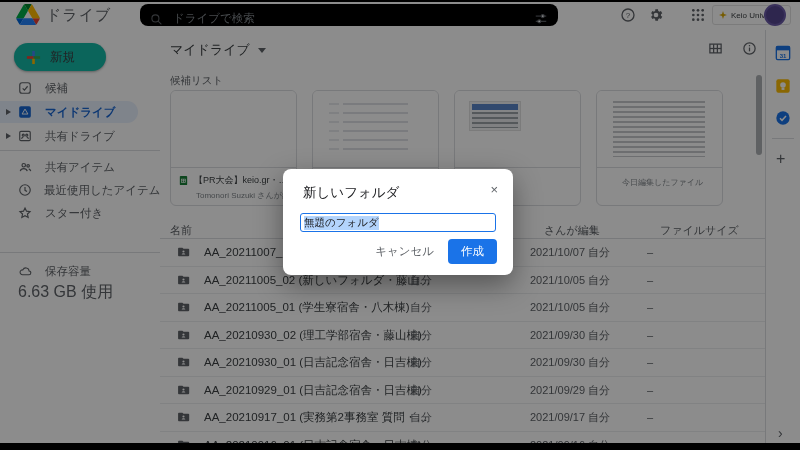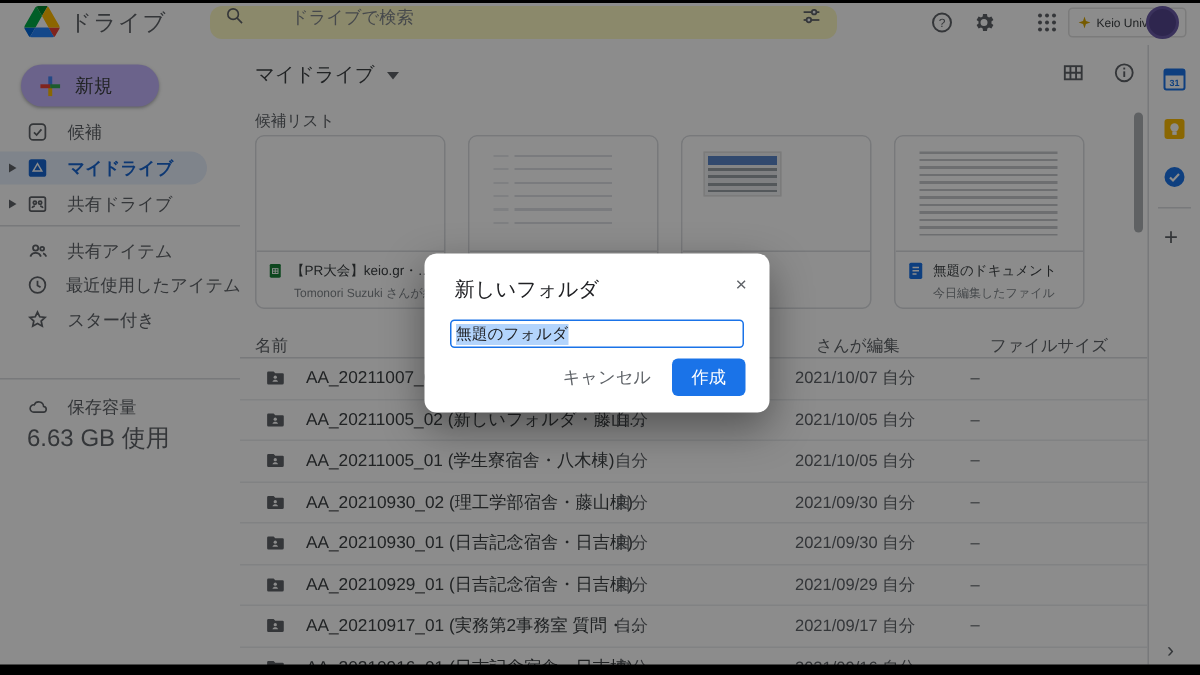--- a/index.html
+++ b/index.html
@@ -5,30 +5,30 @@
   * { margin:0; padding:0; box-sizing:border-box; }
   html,body { width:800px; height:450px; overflow:hidden; background:#000;
     font-family:"Liberation Sans","DejaVu Sans",sans-serif; }
   .screen { position:absolute; top:0; left:0; width:800px; height:450px; background:#fff; overflow:hidden; }
 
   
   .topbar { position:absolute; top:0; left:0; width:800px; height:30px; background:#fff; }
   .topedge { position:absolute; top:0; left:0; width:800px; height:2px; background:#000; z-index:70; }
   .logo { position:absolute; left:16px; top:4px; width:24px; height:21px; }
   .appname { position:absolute; left:46px; top:6px; font-size:15px; color:#5f6368; letter-spacing:1px; }
-  .search { position:absolute; left:140px; top:4px; width:418px; height:22px; background:#fef9c3; border-radius:8px; display:flex; align-items:flex-start; padding:0 10px;gap:21px; }
+  .search { position:absolute; left:140px; top:4px; width:418px; height:22px; background:#000000; border-radius:8px; display:flex; align-items:flex-end; padding:0 10px; }
   .search .ph { font-size:11.5px; color:#80868b; margin-left:10px; flex:1; }
   .tb-ic { position:absolute; top:7px; width:16px; height:16px; }
   .badge { position:absolute; left:712px; top:5px; height:20px; background:#fff; border:1px solid #e0e0e0; border-radius:3px; display:flex; align-items:center; padding:0 6px; gap:4px; }
   .badge span { font-size:8px; color:#3c4043; white-space:nowrap; }
   .avatar { position:absolute; left:764px; top:4px; width:22px; height:22px; border-radius:50%; background:#55468f; border:2px solid #6a5aa8; }
 
   
   .sidebar { position:absolute; top:30px; left:0; width:160px; height:413px; background:#fff; }
-  .newbtn { position:absolute; left:14px; top:13px; width:92px; height:28px; background:#c4b5fd; border-radius:14px;
+  .newbtn { position:absolute; left:14px; top:13px; width:92px; height:28px; background:#14b8a6; border-radius:14px;
     box-shadow:0 1px 2px rgba(60,64,67,.3),0 1px 3px rgba(60,64,67,.15); display:flex; align-items:center; padding-left:12px; gap:9px; }
   .newbtn span { font-size:12.5px; color:#3c4043; }
   .navitem { position:absolute; left:0; width:160px; height:22px; display:flex; align-items:center;font-family:Liberation Serif, serif; }
   .navitem .ic { margin-left:18px; width:15px; display:flex; }
   .navitem .lb { margin-left:12px; font-size:11.5px; color:#5f6368; white-space:nowrap; }
   .navitem.active { width:138px; background:#e8f0fe; border-radius:0 16px 16px 0; }
   .navitem.active .lb { color:#1967d2; font-weight:bold; }
   .tw { position:absolute; left:6px; width:0; height:0; border-top:3.5px solid transparent; border-bottom:3.5px solid transparent; border-left:5px solid #5f6368; }
   .sdiv { position:absolute; left:0; width:160px; border-top:1px solid #dadce0; }
   .storage-used { position:absolute; left:18px; top:252px; font-size:16px; color:#5f6368; }
@@ -305,31 +305,20 @@
             </div>
           <div class="s"></div>
         </div>
       </div>
 
       <div class="card">
         <div class="cprev">
             <div class="sk-text"></div>
           </div>
         <div class="ccap">
-          <div class="t">
-            <svg width="13" height="13" viewBox="0 0 24 24">
-              <rect x="4" y="2" width="16" height="20" rx="2" fill="#1a73e8"></rect>
-              <g stroke="#fff" stroke-width="1.6">
-                  <line x1="8" y1="8" x2="16" y2="8"></line>
-                  <line x1="8" y1="12" x2="16" y2="12"></line>
-                  <line x1="8" y1="16" x2="13" y2="16"></line>
-                </g>
-            </svg>
-            <span>無題のドキュメント</span>
-          </div>
           <div class="s">今日編集したファイル</div>
         </div>
       </div>
     </div>
 
     <div class="table">
       <div class="thead">
         <span class="th" style="left:10px">名前</span>
         <span class="th" style="left:384px">さんが編集</span>
         <span class="th" style="left:430px">↓</span>

